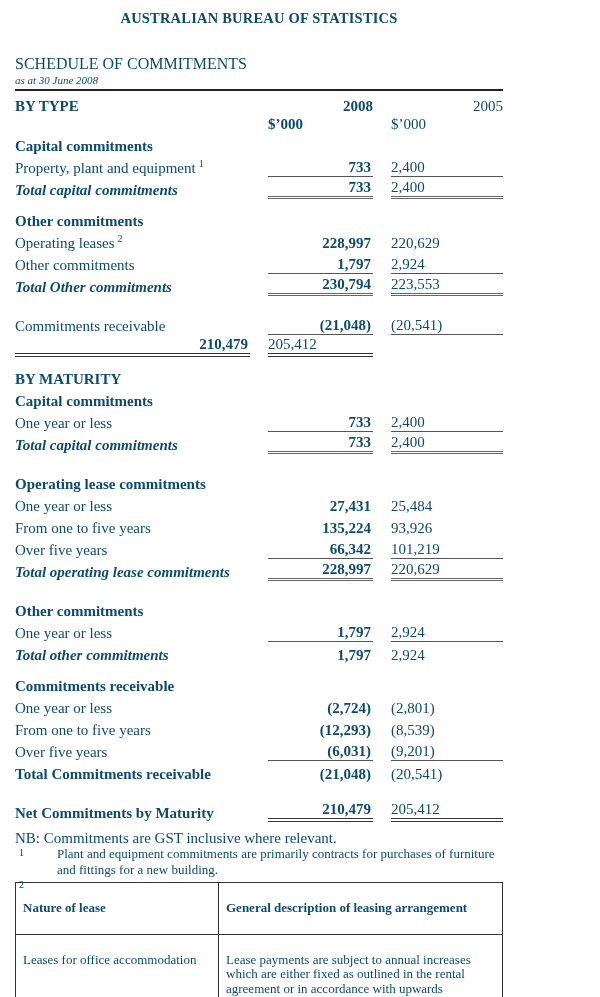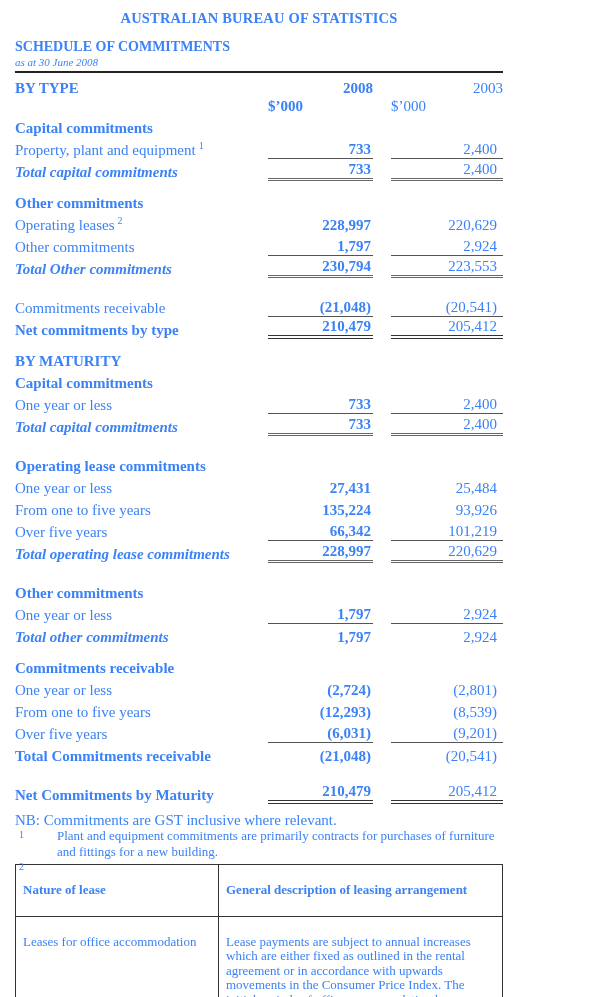--- a/index.html
+++ b/index.html
@@ -1,40 +1,40 @@
 <!DOCTYPE html>
 <html><head>
 <meta charset="utf-8">
 <style>
   html,body { margin:0; padding:0; background:#fff; }
   .page {
     width:531px; height:997px; box-sizing:border-box;
     padding:6px 28px 0 15px;
     font-family:"Liberation Serif", serif;
-    color:#3b82f6; background:#fff; overflow:hidden;
+    color:#0c4a6e; background:#fff; overflow:hidden;
   }
   .org-title { text-align:center; font-weight:bold; font-size:14.5px; margin-top:4px; letter-spacing:.2px; }
-  .doc-title { font-weight:bold; font-size:14px; margin-top:12px; }
+  .doc-title { font-weight:normal; font-size:16px; margin-top:28px; }
   .as-at { font-style:italic; font-size:11px; margin-top:1px; }
   .top-rule { border-bottom:2px solid #222; margin-top:3px; }
 
   .grid-row {
     display:grid; grid-template-columns:1fr 105px 112px; column-gap:18px;
     align-items:end; font-size:15px; line-height:18px; min-height:18px;
   }
   .head-row { margin-top:6px; }
   .head-row .v08, .head-row .v07 { text-align:right; border:none; padding:0; }
   .head-row .v08 { font-weight:bold; }
   .units-row .v08, .units-row .v07 { text-align:left; border:none; padding:0; }
   .units-row .v08 { font-weight:bold; }
   .head-row .lbl { font-weight:bold; }
 
   .lbl { white-space:nowrap; }
   .v08 { text-align:right; font-weight:bold; padding-right:2px; }
-  .v07 { text-align:right; padding-right:6px; }
+  .v07 { text-align:left; padding-right:6px; }
   .lsup { font-size:10px; margin-left:3px; }
 
   .t-section .lbl { font-weight:bold; }
   .t-total .lbl { font-weight:bold; font-style:italic; }
   .t-boldrow .lbl { font-weight:bold; }
   .t-sp { min-height:9px; height:9px; }
   .t-splg { min-height:17px; height:17px; }
 
   .r-s .v08, .r-s .v07 { border-bottom:1px solid #555; }
   .r-d .v08, .r-d .v07 { border-bottom:3px double #666; }
@@ -57,21 +57,21 @@
 <div class="page">
 
   <div class="org-title">AUSTRALIAN BUREAU OF STATISTICS</div>
   <div class="doc-title">SCHEDULE OF COMMITMENTS</div>
   <div class="as-at">as at 30 June 2008</div>
   <div class="top-rule"></div>
 
   <div class="grid-row head-row">
     <span class="lbl">BY TYPE</span>
     <span class="v08">2008</span>
-    <span class="v07">2003</span>
+    <span class="v07">2005</span>
   </div>
   <div class="grid-row units-row">
     <span class="lbl"></span>
     <span class="v08">$’000</span>
     <span class="v07">$’000</span>
   </div>
 
   <div id="schedule-rows">
 
       <div class="grid-row t-section">
@@ -128,21 +128,20 @@
         <span class="v07"></span>
       </div>
 
       <div class="grid-row t-item r-s">
         <span class="lbl"><span>Commitments receivable</span><sup class="lsup"></sup></span>
         <span class="v08">(21,048)</span>
         <span class="v07">(20,541)</span>
       </div>
 
       <div class="grid-row t-boldrow r-g">
-        <span class="lbl"><span>Net commitments by type</span><sup class="lsup"></sup></span>
         <span class="v08">210,479</span>
         <span class="v07">205,412</span>
       </div>
 
       <div class="grid-row t-sp">
         <span class="lbl"><span></span><sup class="lsup"></sup></span>
         <span class="v08"></span>
         <span class="v07"></span>
       </div>
 

